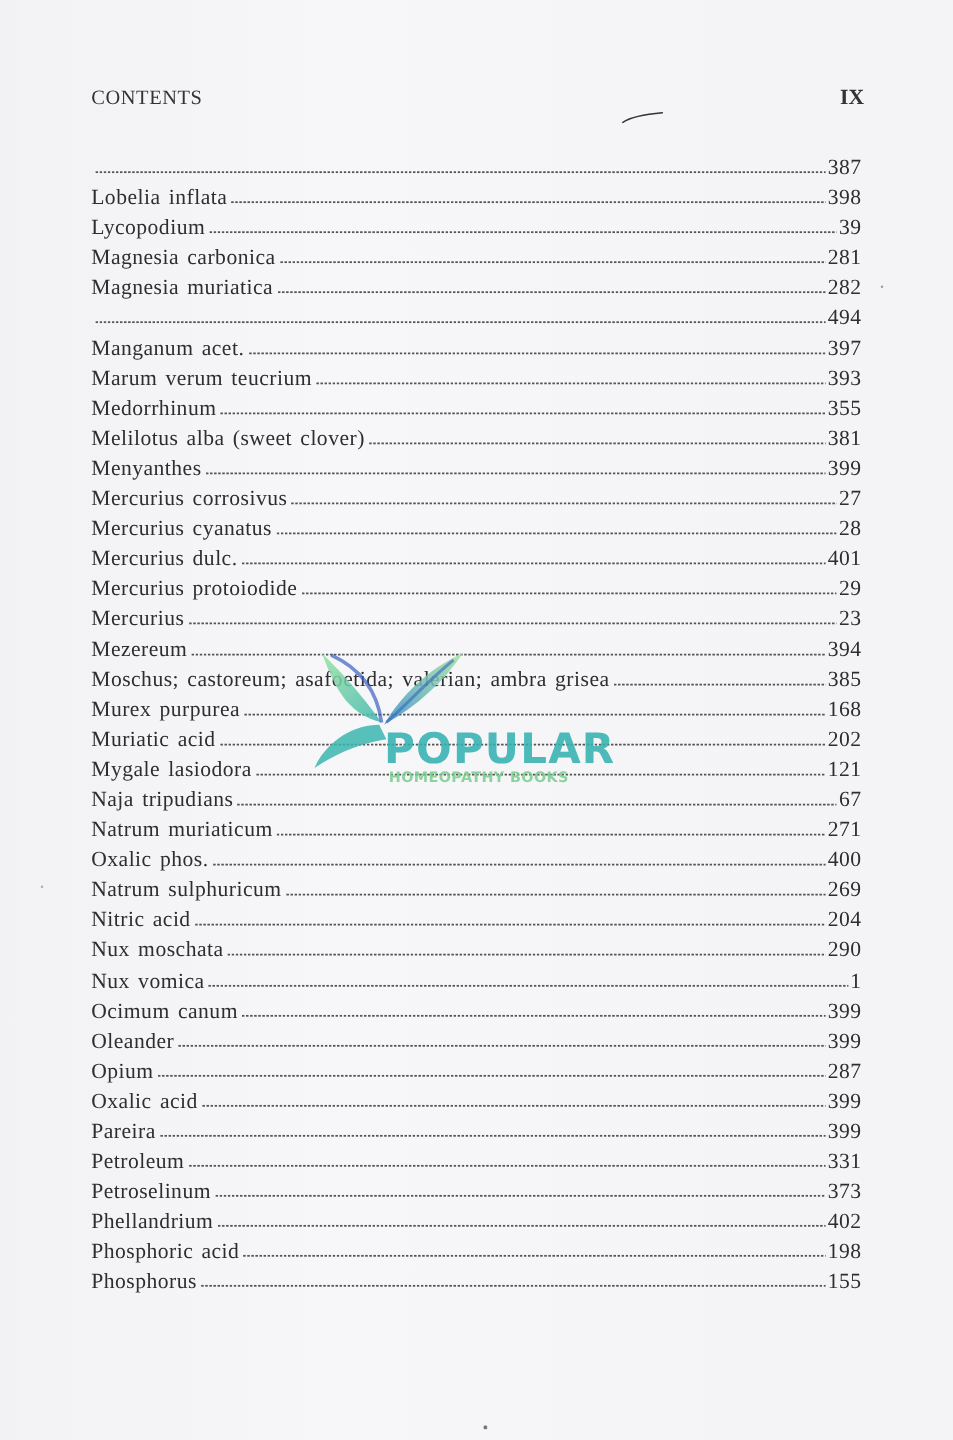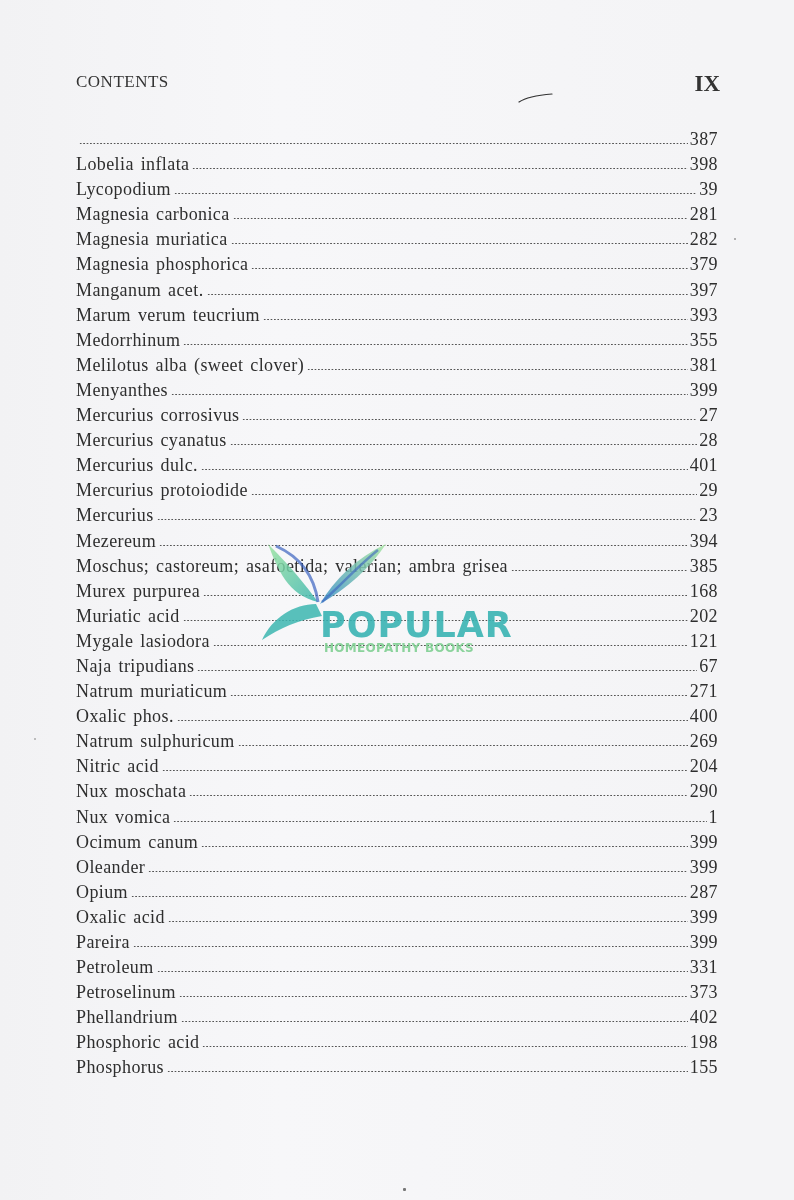--- a/index.html
+++ b/index.html
@@ -33,21 +33,21 @@
       left: 0;
       top: 0;
       font-size: 17px;
       letter-spacing: 0.5px;
       color: #333;
     }
     .header-page {
       position: absolute;
       right: 0;
       top: -1px;
-      font-size: 23px;
+      font-size: 18px;
       font-weight: bold;
       color: #333;
     }
     .pen-mark {
       position: absolute;
       left: 518px;
       top: 92px;
       width: 36px;
       height: 12px;
     }
@@ -183,23 +183,22 @@
         <span class="toc-name">Magnesia carbonica</span>
         <span class="toc-leader"></span>
         <span class="toc-page">281</span>
       </li>
       <li class="toc-row">
         <span class="toc-name">Magnesia muriatica</span>
         <span class="toc-leader"></span>
         <span class="toc-page">282</span>
       </li>
       <li class="toc-row">
-        <span class="toc-name">Magnesia phosphorica</span>
-        <span class="toc-leader"></span>
-        <span class="toc-page">379</span>
+        <span class="toc-leader"></span>
+        <span class="toc-page">494</span>
       </li>
       <li class="toc-row">
         <span class="toc-name">Manganum acet.</span>
         <span class="toc-leader"></span>
         <span class="toc-page">397</span>
       </li>
       <li class="toc-row">
         <span class="toc-name">Marum verum teucrium</span>
         <span class="toc-leader"></span>
         <span class="toc-page">393</span>

